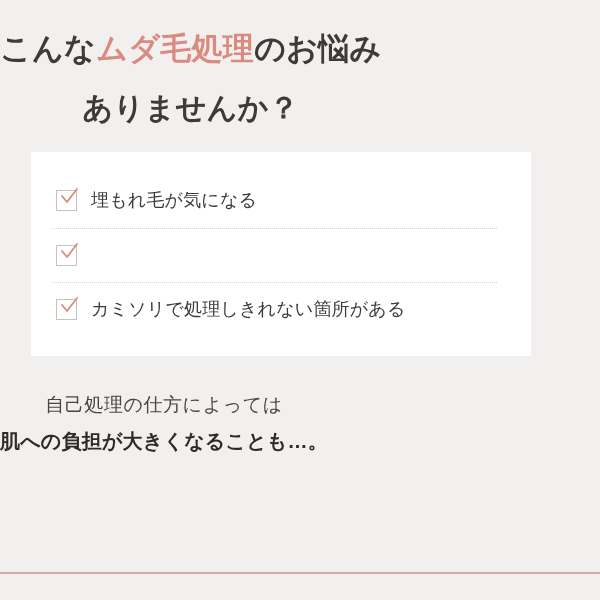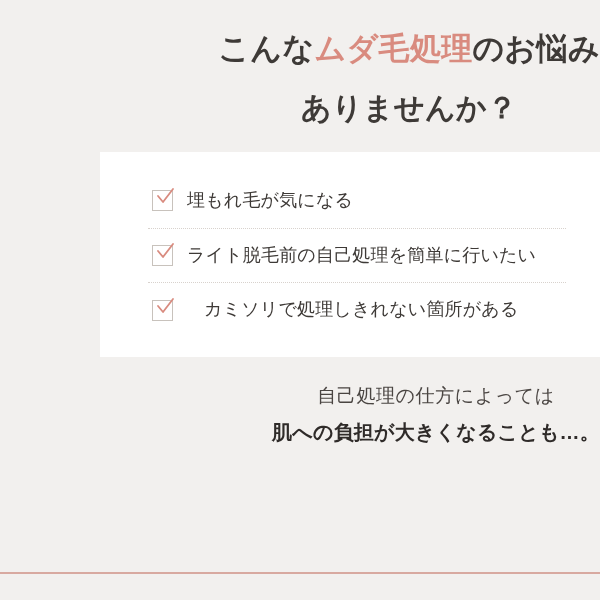--- a/index.html
+++ b/index.html
@@ -14,21 +14,21 @@
     color: #3e3a37;
     overflow: hidden;
   }
   .page {
     position: relative;
     width: 600px;
     height: 600px;
     box-sizing: border-box;
     display: flex;
     flex-direction: column;
-    align-items: flex-end;
+    align-items: flex-start;
   }
 
   
   .headline {
     margin-top: 28px;
     text-align: center;
     line-height: 1.38;
     letter-spacing: 0.02em;
   }
   .headline-line {
@@ -43,36 +43,36 @@
   .accent {
     color: #d98b7f;
   }
 
   
   .card {
     margin-top: 24px;
     width: 500px;
     background: #ffffff;
     box-sizing: border-box;
-    padding: 22px 34px 20px 48px;
+    padding: 22px 34px 20px 21px;
+    margin-left: 31px;
   }
   .check-list {
     list-style: none;
     margin: 0;
     padding: 0;
   }
   .check-item {
     display: flex;
     align-items: center;
     padding: 16px 2px 16px 4px;
     border-bottom: 1px dotted #d8d2cd;
   }
   .check-item:last-child {
     border-bottom: none;
-    gap: 17px;
   }
   .checkbox {
     flex: 0 0 auto;
     width: 19px;
     height: 19px;
     border: 1px solid #c8c2bc;
     position: relative;
     margin-right: 14px;
     background: #fff;
   }
@@ -86,21 +86,21 @@
   .check-text {
     font-size: 18px;
     line-height: 1.2;
     letter-spacing: 0.01em;
     white-space: nowrap;
   }
 
   
   .footer {
     text-align: center;
-    margin-top: 26px;
+    margin-top: 36px;
   }
   .footer-sub {
     font-size: 19px;
     letter-spacing: 0.03em;
     color: #4a4542;
   }
   .footer-main {
     margin-top: 10px;
     font-size: 20px;
     font-weight: 700;
@@ -144,21 +144,20 @@
       </li>
 
 
 
       <li class="check-item">
         <span class="checkbox">
           <svg viewBox="0 0 20 20" aria-hidden="true">
             <path d="M3 9 L8 15 L18 2" fill="none" stroke="#d98b7f" stroke-width="1.8" stroke-linecap="round" stroke-linejoin="round"></path>
           </svg>
         </span>
-        <span class="check-text">ライト脱毛前の自己処理を簡単に行いたい</span>
       </li>
 
       <li class="check-item">
         <span class="checkbox">
           <svg viewBox="0 0 20 20" aria-hidden="true">
             <path d="M3 9 L8 15 L18 2" fill="none" stroke="#d98b7f" stroke-width="1.8" stroke-linecap="round" stroke-linejoin="round"></path>
           </svg>
         </span>
         <span class="check-text">カミソリで処理しきれない箇所がある</span>
       </li>

